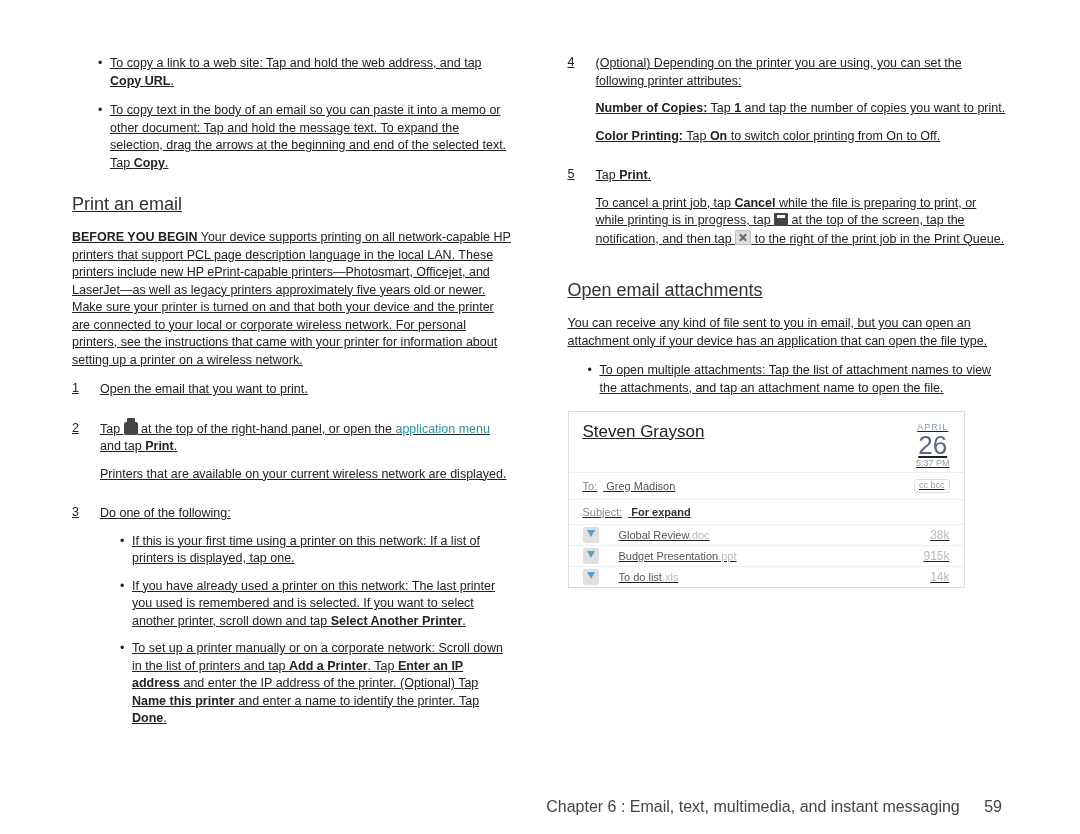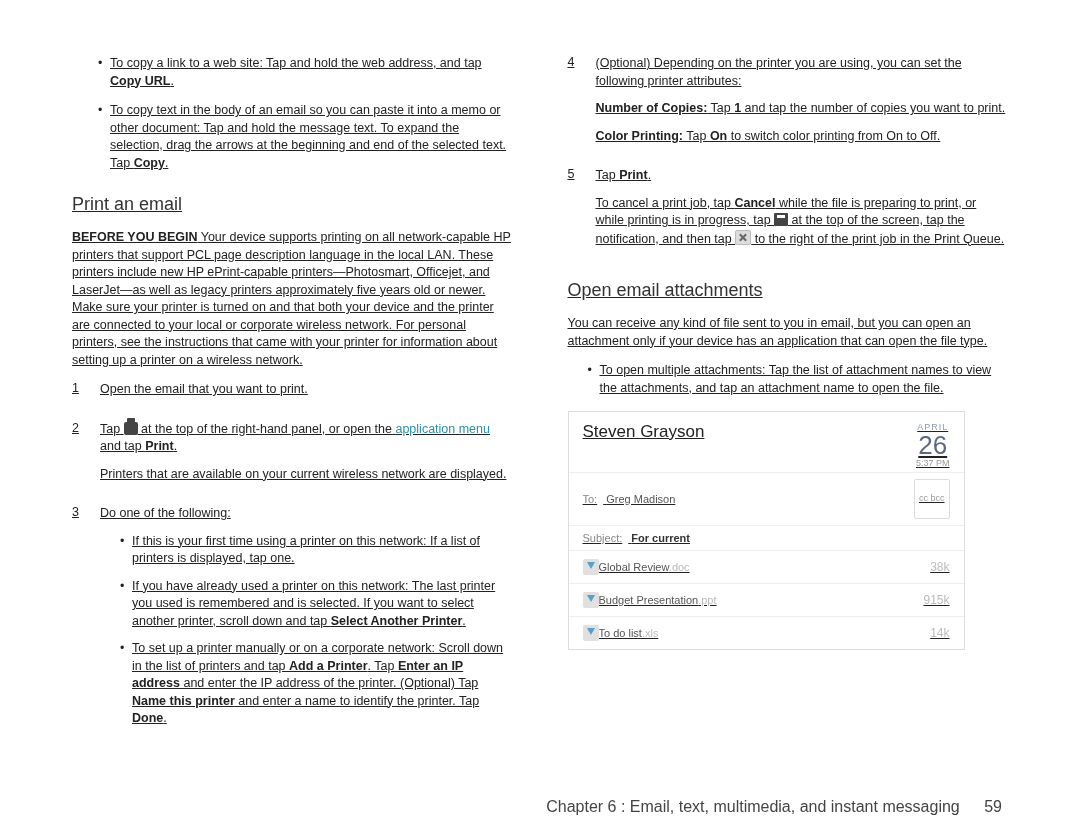--- a/index.html
+++ b/index.html
@@ -98,22 +98,22 @@
   .ec-date { text-align:center; color:#8a9bb0; font-size:9px; }
   .ec-date-month { letter-spacing:1px; }
   .ec-date-day { font-size:26px; line-height:1; color:#5a6b80; }
   .ec-date-time { font-size:9px; color:#999; }
   .ec-row { display:flex; justify-content:space-between; align-items:center;
             padding:6px 14px; border-top:1px solid #eee; font-size:11px; color:#888;}
   .ec-row .lbl { margin-right:6px; }
   .ec-row .val { color:#555; }
   .ec-row .bold { color:#333; font-weight:700; }
   .ec-cc { font-size:9px; color:#999; border:1px solid #ddd; border-radius:2px;
-           padding:14px 4px; line-height:1.1;}
-  .ec-att { display:flex; align-items:center; gap:0; padding:8px 14px;
+           padding:1px 4px; line-height:1.1;}
+  .ec-att { display:flex; align-items:center; gap:20px; padding:2px 14px;
             border-top:1px solid #eee; font-size:11px; position:relative;}
   .ec-att-icon {
     width:16px; height:16px; position:relative;
     background:#e0e0e0; border-radius:2px;
   }
   .ec-att-icon::after{
     content:""; position:absolute; left:4px; top:3px;
     border-left:4px solid transparent; border-right:4px solid transparent;
     border-top:7px solid #5aa0c8;
   }
@@ -230,21 +230,21 @@
       <div class="ec-row">
         <div>
           <span class="lbl">To:</span>
           <span class="val">Greg Madison</span>
         </div>
         <div class="ec-cc">cc bcc</div>
       </div>
       <div class="ec-row">
         <div>
           <span class="lbl">Subject:</span>
-          <span class="bold">For current</span>
+          <span class="bold">For expand</span>
         </div>
       </div>
       <div class="ec-att">
         <span class="ec-att-icon"></span>
         <span><span class="ec-att-name">Global Review</span><span class="ec-att-ext">.doc</span></span>
         <span class="ec-att-size">38k</span>
       </div>
       <div class="ec-att">
         <span class="ec-att-icon"></span>
         <span><span class="ec-att-name">Budget Presentation</span><span class="ec-att-ext">.ppt</span></span>

